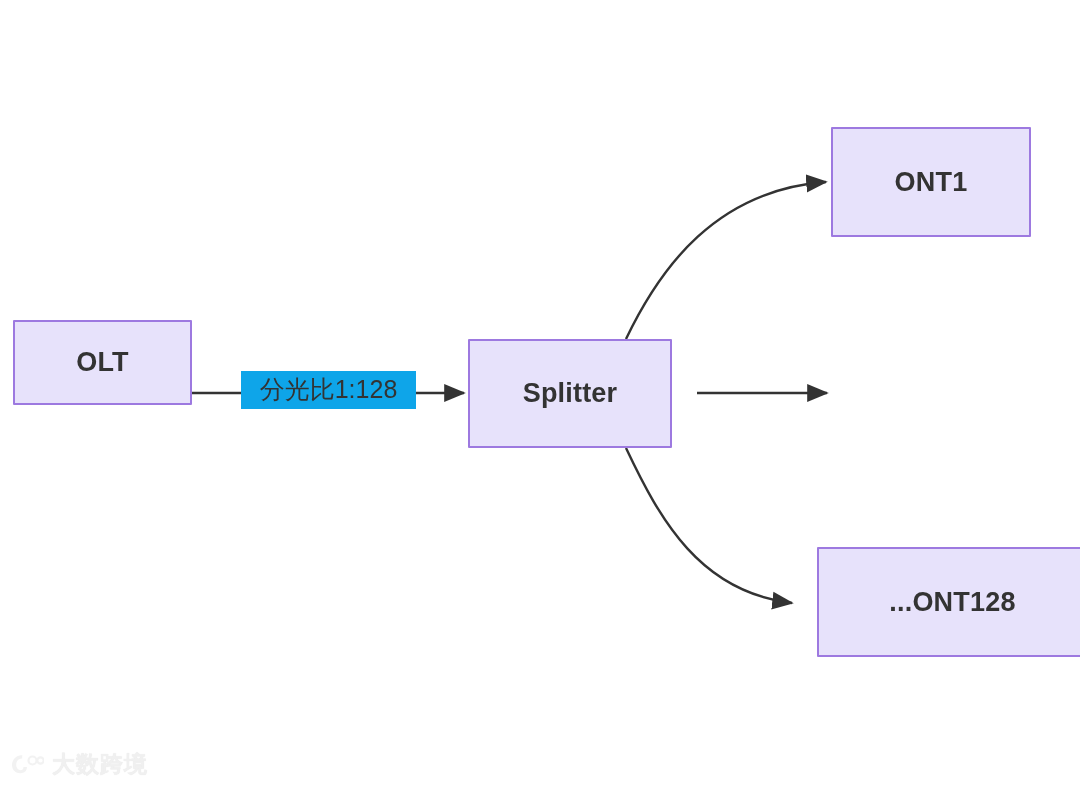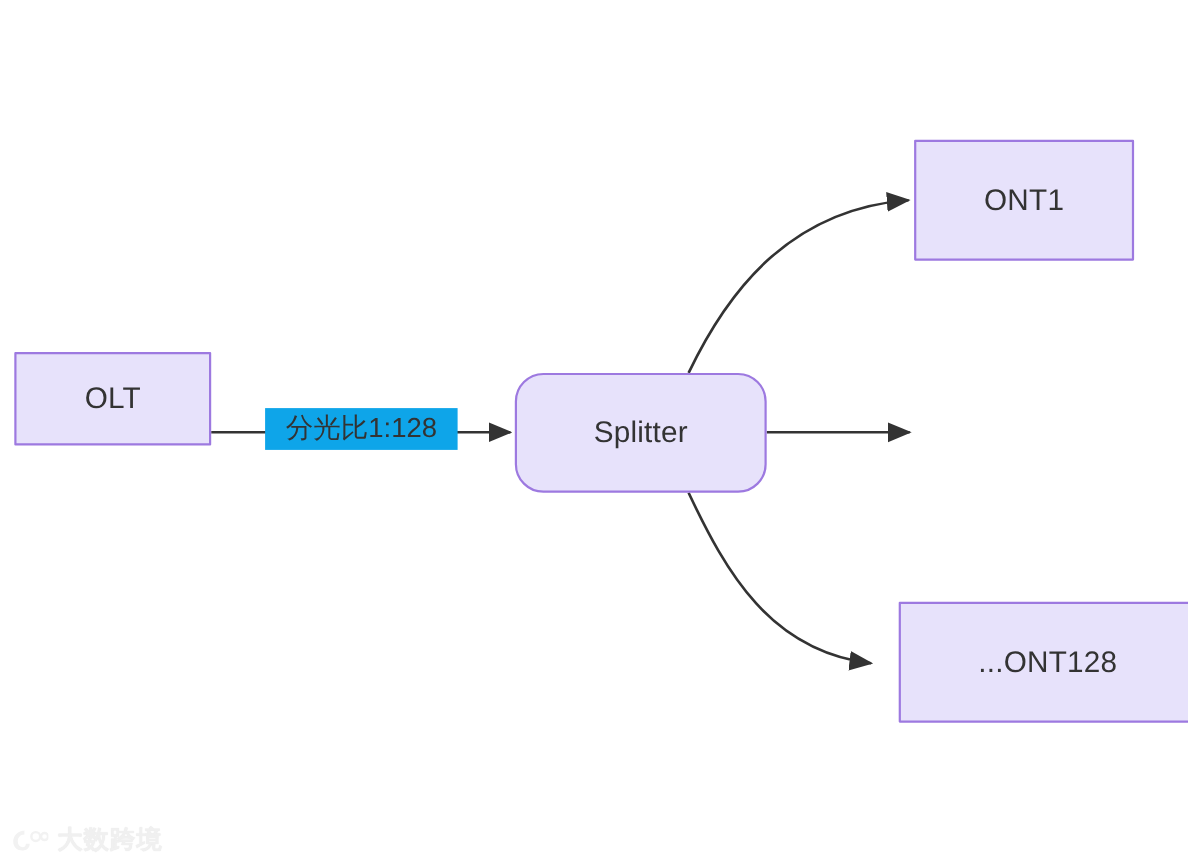--- a/index.html
+++ b/index.html
@@ -29,32 +29,33 @@
   .node {
     position: absolute;
     box-sizing: border-box;
     background: #e7e2fb;
     border: 2px solid #9d79e0;
     border-radius: 1px;
     display: flex;
     align-items: center;
     justify-content: center;
     z-index: 2;
+    font-weight: bold;
   }
   .node-label {
     font-family: "Liberation Sans", "DejaVu Sans", sans-serif;
     font-size: 27px;
     color: #333333;
     letter-spacing: 0.2px;
     white-space: nowrap;
     line-height: 1;
   }
   
   #node-olt       { left: 13px;  top: 320px; width: 179px; height: 85px; }
-  #node-splitter  { left: 468px; top: 339px; width: 229px; height: 109px; border-radius: 26px; }
+  #node-splitter  { left: 468px; top: 339px; width: 204px; height: 109px; }
   #node-ont1      { left: 831px; top: 127px; width: 200px; height: 110px; }
   #node-ont2      { left: 831px; top: 339px; width: 200px; height: 109px; }
   #node-ont128    { left: 817px; top: 547px; width: 271px; height: 110px; }
 
   .edge-label {
     position: absolute;
     z-index: 3;
     background: #0ea5e9;
     color: #333333;
     font-family: "Liberation Sans", "DejaVu Sans", sans-serif;

